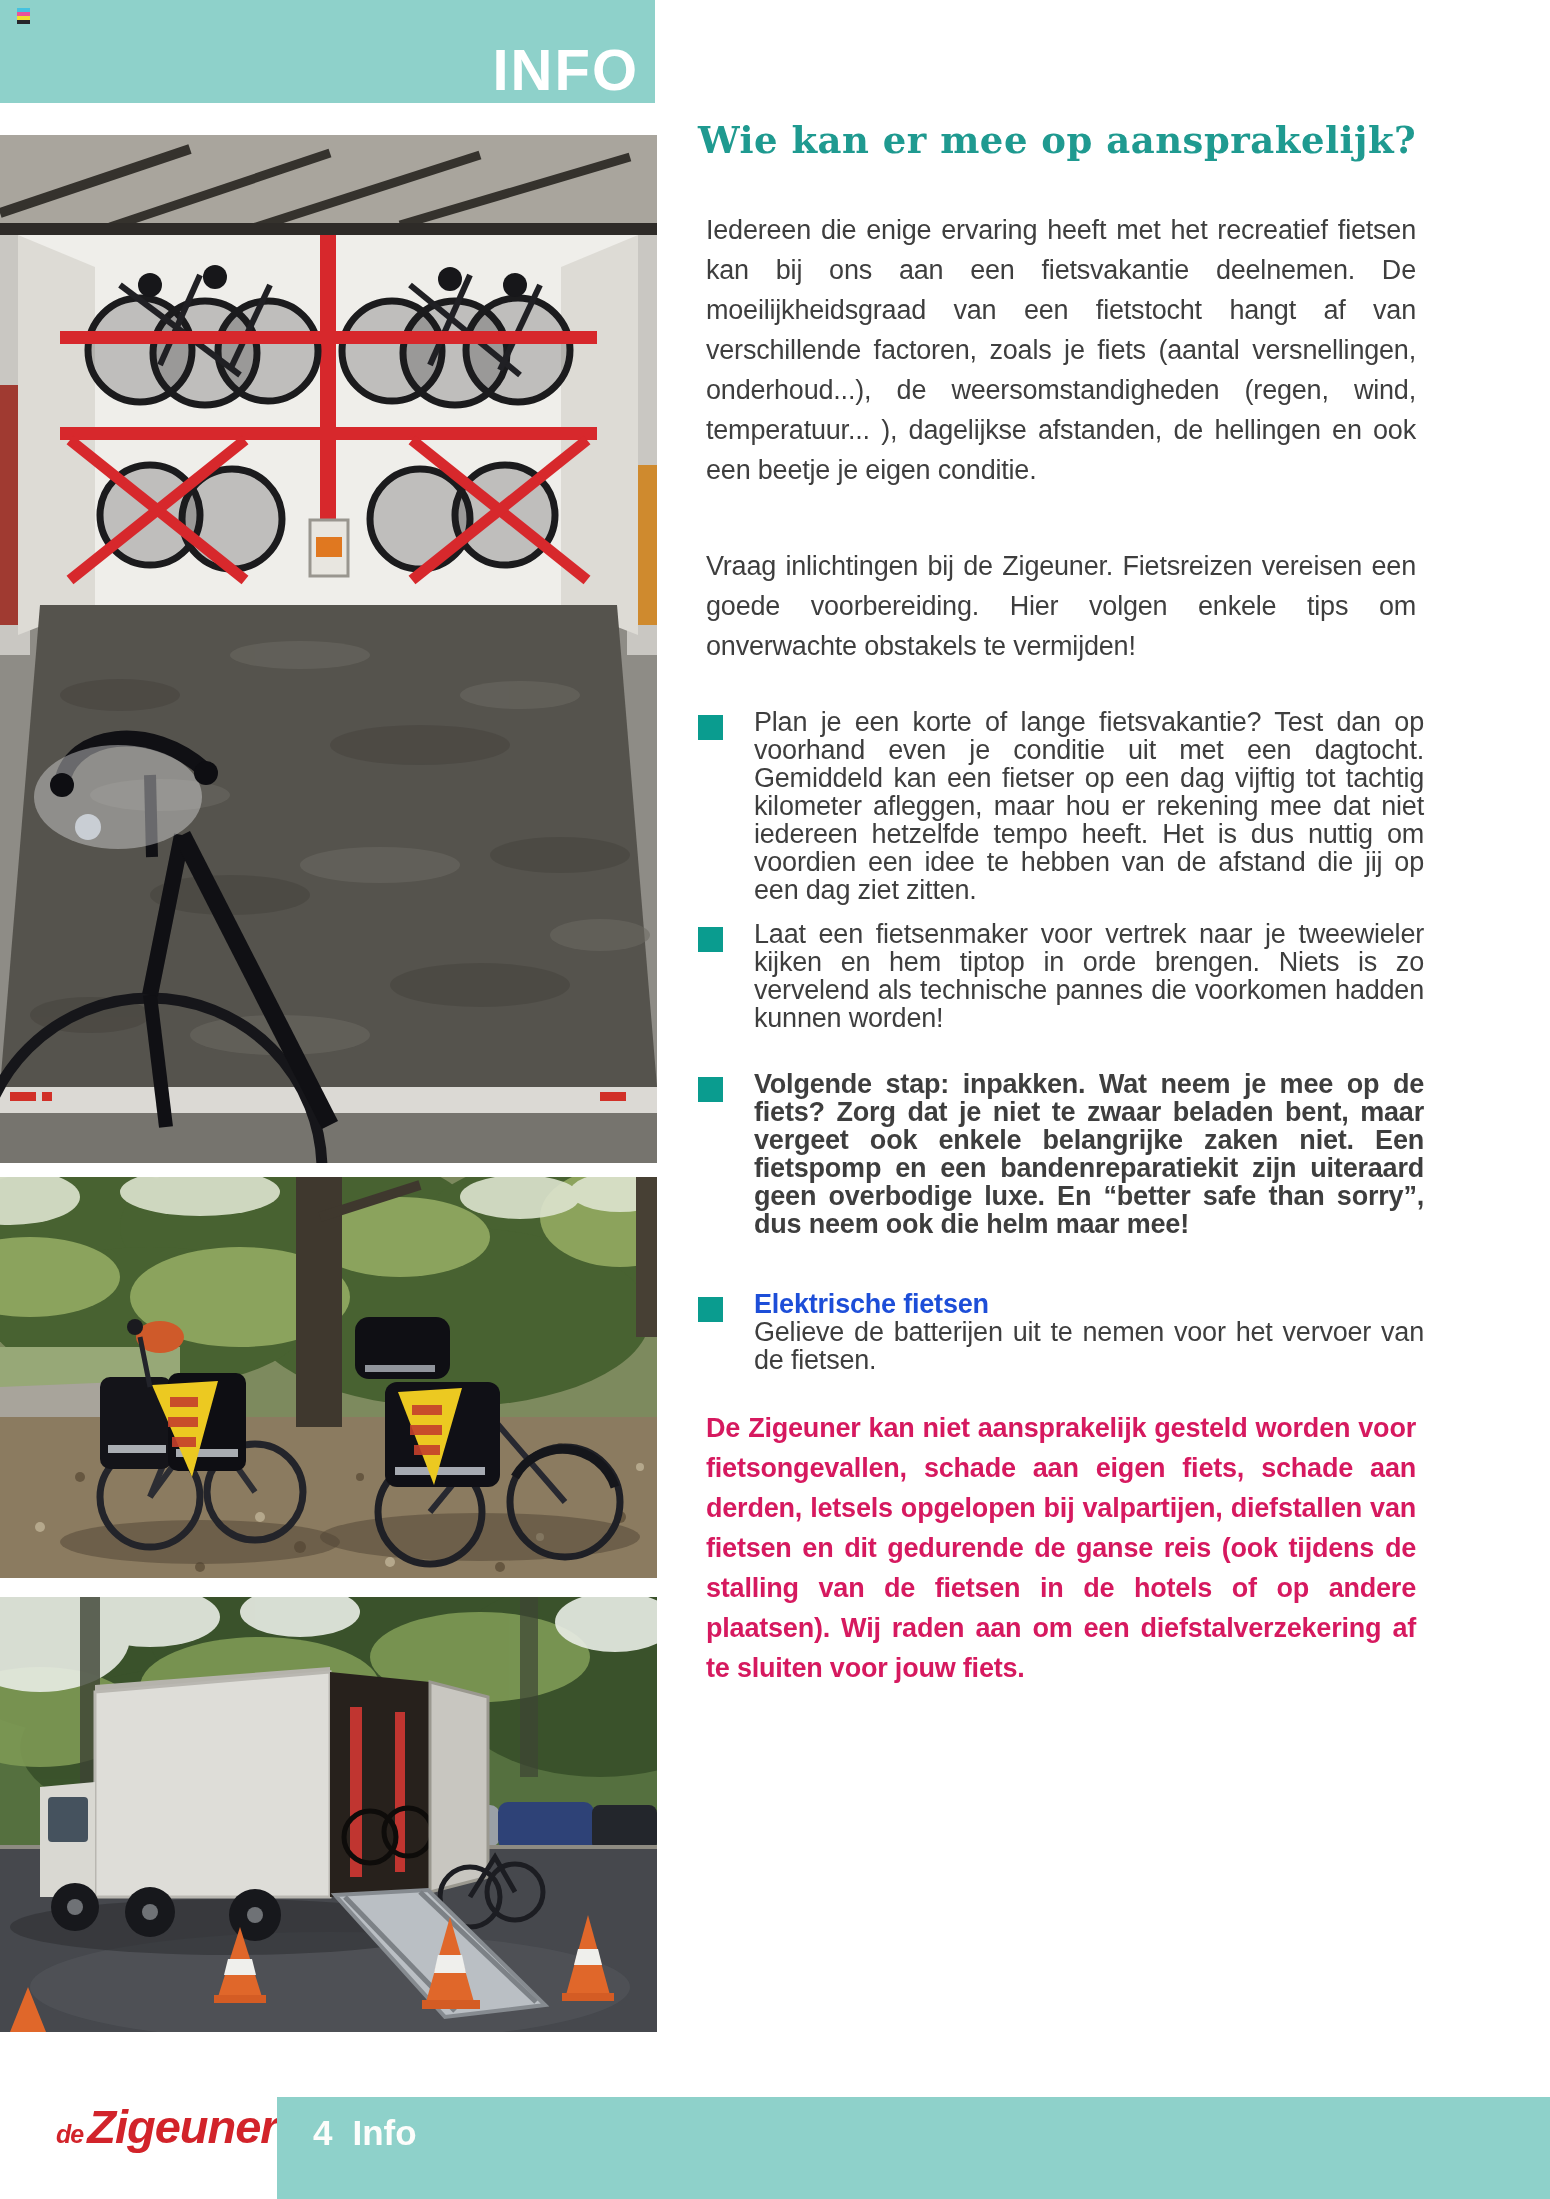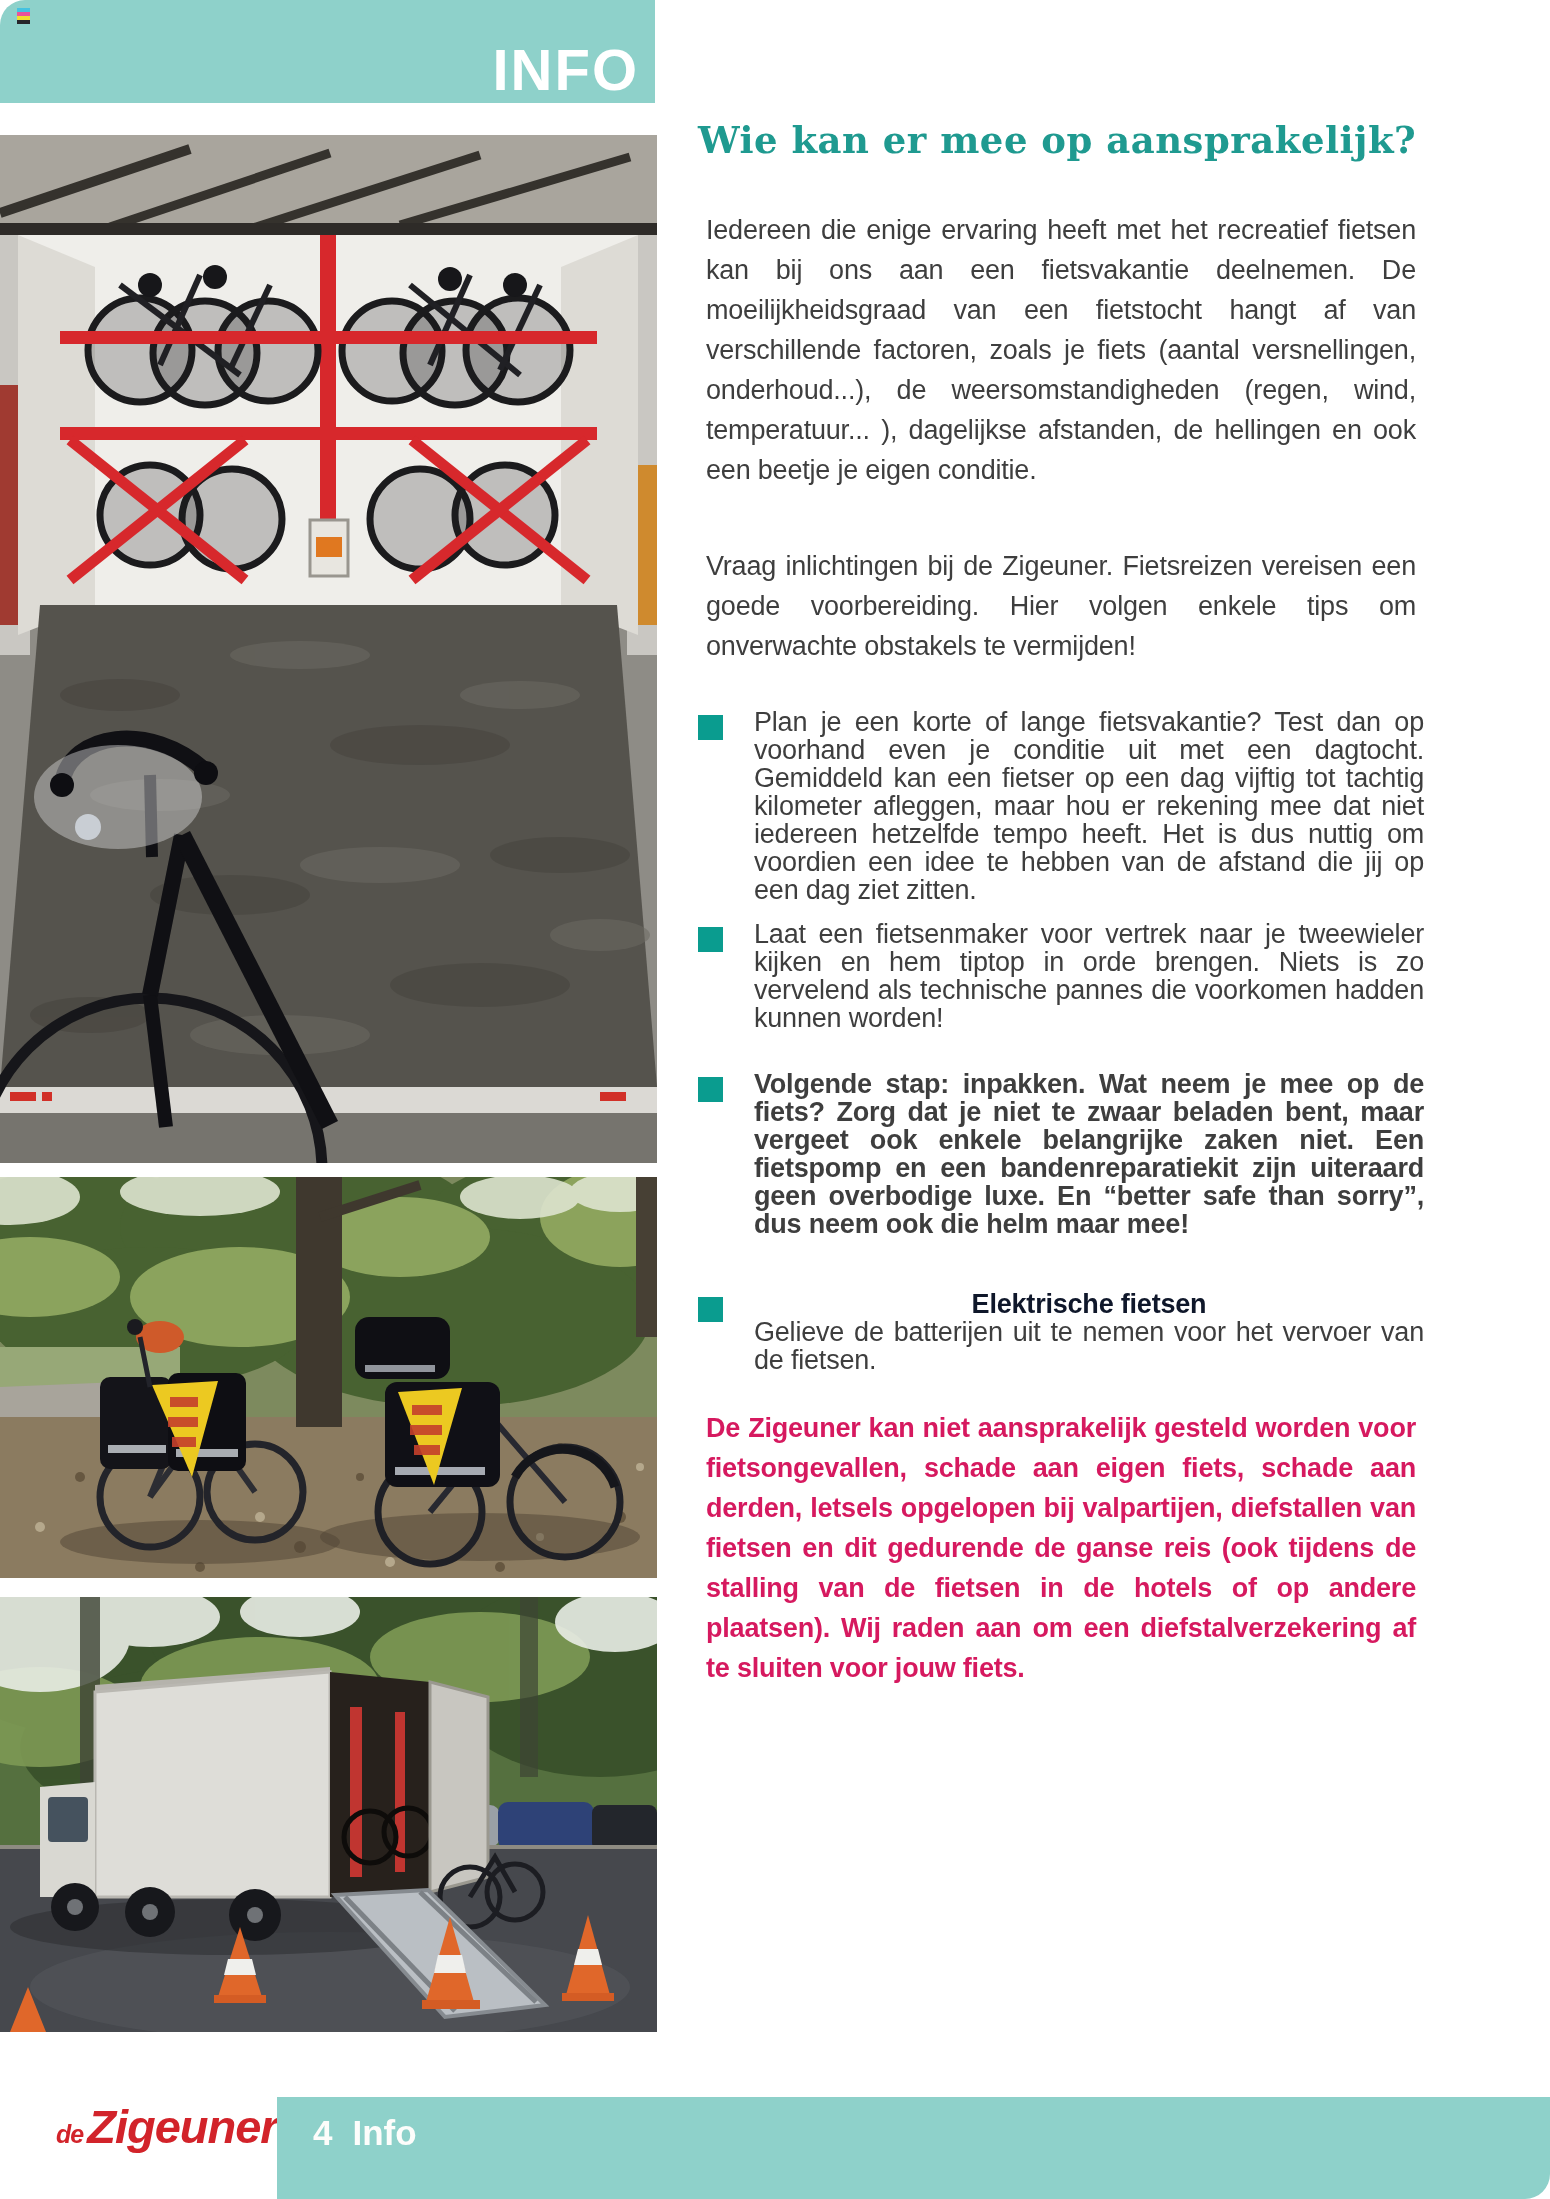--- a/index.html
+++ b/index.html
@@ -1,17 +1,17 @@
 <!DOCTYPE html>
 <html><head>
 <meta charset="utf-8">
 <style>
   html,body{margin:0;padding:0;background:#ffffff;}
   .page{position:relative;width:1550px;height:2199px;background:#ffffff;overflow:hidden;
-        font-family:"Liberation Sans",sans-serif;border-radius:25px;}
+        font-family:"Liberation Sans",sans-serif;}
 
   
   .info-band{position:absolute;left:0;top:0;width:655px;height:103px;background:#8ed1ca;}
   .reg-icon{position:absolute;left:17px;top:8px;width:13px;height:16px;display:flex;flex-direction:column;}
   .reg-icon i{display:block;flex:1;}
   .reg-c{background:#45c2e0;} .reg-m{background:#e8549b;} .reg-y{background:#f1e02f;} .reg-k{background:#26262a;}
   .info-label{position:absolute;right:16px;bottom:4px;color:#ffffff;font-weight:bold;
               font-size:58px;letter-spacing:2px;line-height:1;}
 
   
@@ -27,21 +27,21 @@
               color:#1f9a90;font-size:37px;line-height:44px;letter-spacing:0.5px;}
   .article p{margin:8px;font-size:27px;line-height:40px;text-align:justify;letter-spacing:-0.2px;}
   .p-intro{margin-bottom:56px !important;}
   .p-tips{margin-bottom:42px !important;}
   ul.bullets{margin:0;padding:0;list-style:none;}
   ul.bullets li{position:relative;padding-left:56px;font-size:27px;line-height:28px;
                 text-align:justify;letter-spacing:-0.2px;}
   ul.bullets li .sq{position:absolute;left:0;top:7px;width:25px;height:25px;background:#0a9c8f;}
   li.b1{margin-bottom:16px;} li.b2{margin-bottom:44px;} li.b3{margin-bottom:38px;}
   li.b4{margin-bottom:52px;font-weight:bold;} li.b5{margin-bottom:34px;}
-  li .item-heading{display:block;font-weight:bold;color:#0f172a;text-align:center;}
+  li .item-heading{display:block;font-weight:bold;color:#1d4ed8;text-align:left;}
   .disclaimer{font-weight:bold;color:#d6195f;font-size:27.5px;line-height:40px;
               text-align:justify;letter-spacing:-0.3px;margin:0;}
 
   
   .logo{position:absolute;left:56px;top:2099px;display:flex;align-items:baseline;
         color:#d2232a;font-style:italic;font-weight:bold;letter-spacing:-1px;}
   .logo .logo-de{font-size:25px;margin-right:4px;}
   .logo .logo-name{font-size:47px;}
   .page-bar{position:absolute;left:277px;top:2097px;width:1273px;height:102px;background:#8ed1ca;
             color:#fdfdfb;font-weight:bold;font-size:35px;}

